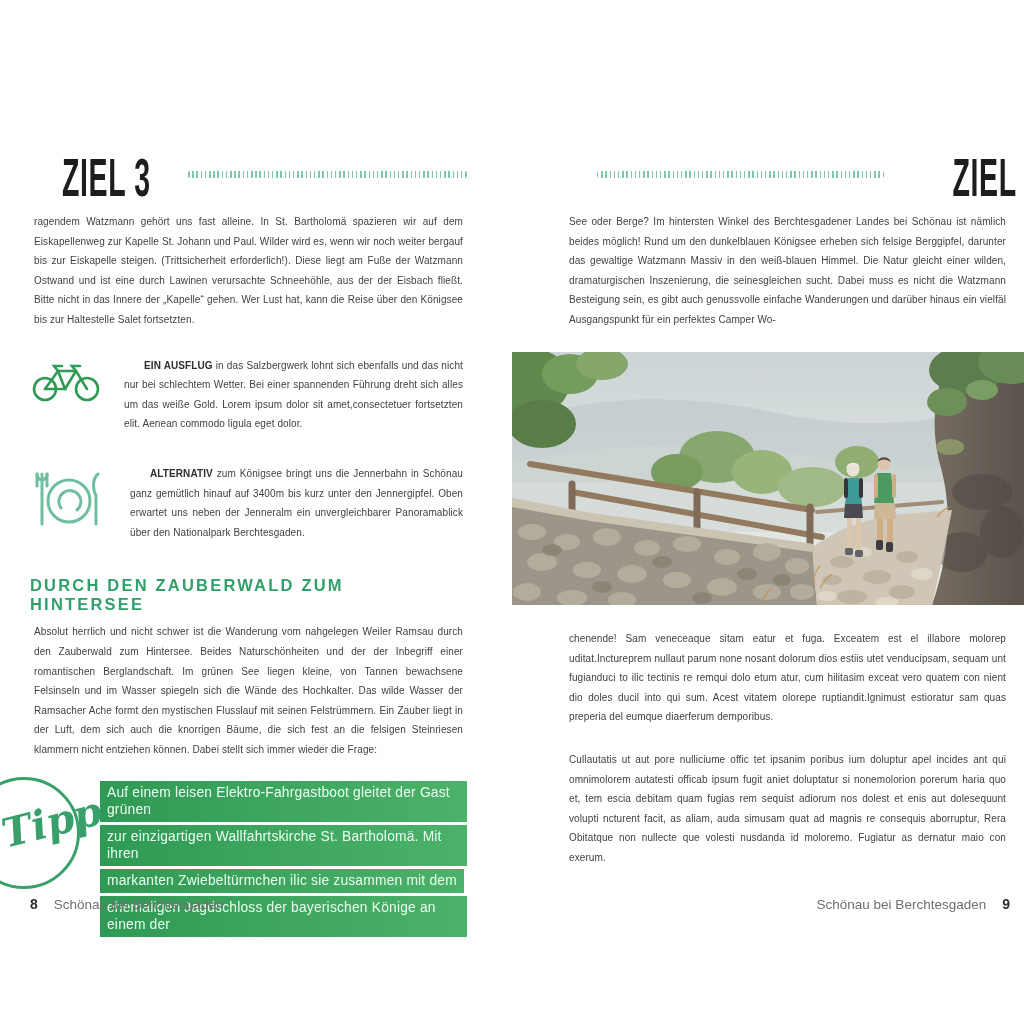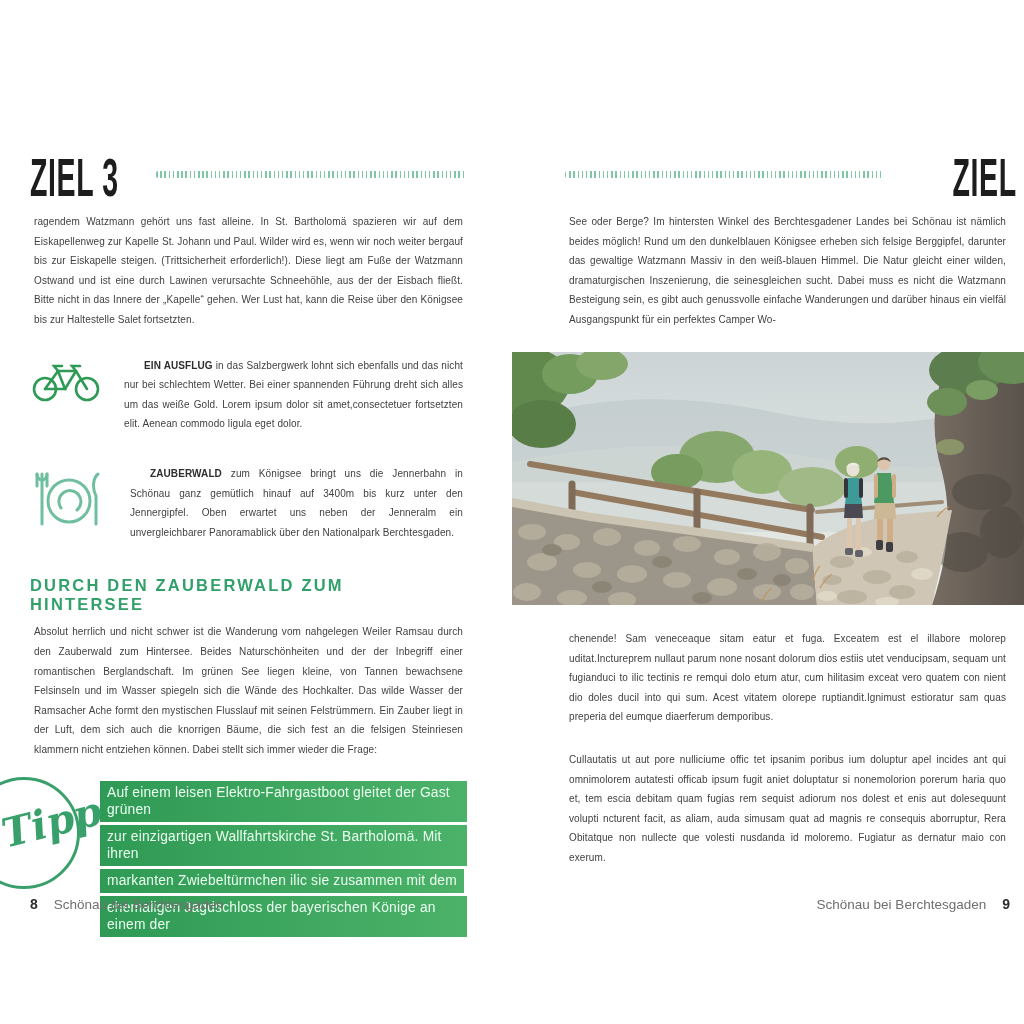--- a/index.html
+++ b/index.html
@@ -13,21 +13,21 @@
     font-weight:700;color:#1d1d1d;font-size:46px;letter-spacing:1px;
     display:inline-block;transform:scale(.62,1.18);transform-origin:left center;
     font-family:"Liberation Sans",sans-serif;white-space:nowrap;
   }
   .brand.right-side{transform:scale(.62,1.18);transform-origin:right center;}
   .tickline{
     height:7px;flex:1;align-self:center;
     background:repeating-linear-gradient(90deg, rgba(121,196,160,.95) 0 1.5px, rgba(255,255,255,0) 1.5px 4.2px);
     border-radius:2px;
   }
-  .hdr{display:flex;gap:14px;align-items:center;}
+  .hdr{display:flex;gap:14px;align-items:center;margin-left:32px;}
   p.body{
     font-size:10px;line-height:19.6px;text-align:justify;margin:4px;color:#414141;
     letter-spacing:.1px;
   }
   .lead{font-weight:700;color:#2e2e2e;padding-left:20px;}
   .callout{display:flex;gap:18px;margin-top:22px;}
   .callout .ic{flex:0 0 72px;display:flex;align-items:flex-start;justify-content:center;padding-top:6px;}
   .sec-head{
     color:#31a06a;font-weight:700;font-size:16.5px;letter-spacing:2.2px;margin:30px 16px 8px 0;
   }
@@ -91,21 +91,21 @@
         <g fill="none" stroke="#6fbf9f" stroke-width="3" stroke-linecap="round">
           <circle cx="39" cy="35" r="21"></circle>
           <path d="M31 42 a11 11 0 1 1 16 2"></path>
           <path d="M12 8 v12 M17 8 v12 M7 8 v12 M12 20 v38"></path>
           <path d="M7 8 a5 6 0 0 0 10 0"></path>
           <path d="M68 8 c-5 4 -6 14 -2 22 v28"></path>
         </g>
       </svg>
     </div>
     <p class="body" style="flex:1;">
-      <span class="lead">ZAUBERWALD</span><span> zum Königsee bringt uns die Jennerbahn in Schönau ganz gemütlich hinauf auf 3400m bis kurz unter den Jennergipfel. Oben erwartet uns neben der Jenneralm ein unvergleichbarer Panoramablick über den Nationalpark Berchtesgaden.</span>
+      <span class="lead">ALTERNATIV</span><span> zum Königsee bringt uns die Jennerbahn in Schönau ganz gemütlich hinauf auf 3400m bis kurz unter den Jennergipfel. Oben erwartet uns neben der Jenneralm ein unvergleichbarer Panoramablick über den Nationalpark Berchtesgaden.</span>
     </p>
   </div>
 
   <div class="sec-head">DURCH DEN ZAUBERWALD ZUM HINTERSEE</div>
   <p class="body">Absolut herrlich und nicht schwer ist die Wanderung vom nahgelegen Weiler Ramsau durch den Zauberwald zum Hintersee. Beides Naturschönheiten und der der Inbegriff einer romantischen Berglandschaft. Im grünen See liegen kleine, von Tannen bewachsene Felsinseln und im Wasser spiegeln sich die Wände des Hochkalter. Das wilde Wasser der Ramsacher Ache formt den mystischen Flusslauf mit seinen Felstrümmern. Ein Zauber liegt in der Luft, dem sich auch die knorrigen Bäume, die sich fest an die felsigen Steinriesen klammern nicht entziehen können. Dabei stellt sich immer wieder die Frage:</p>
 
   <div class="tip-wrap">
     <div class="tip-stamp">
       <span>Tipp</span>
     </div>

